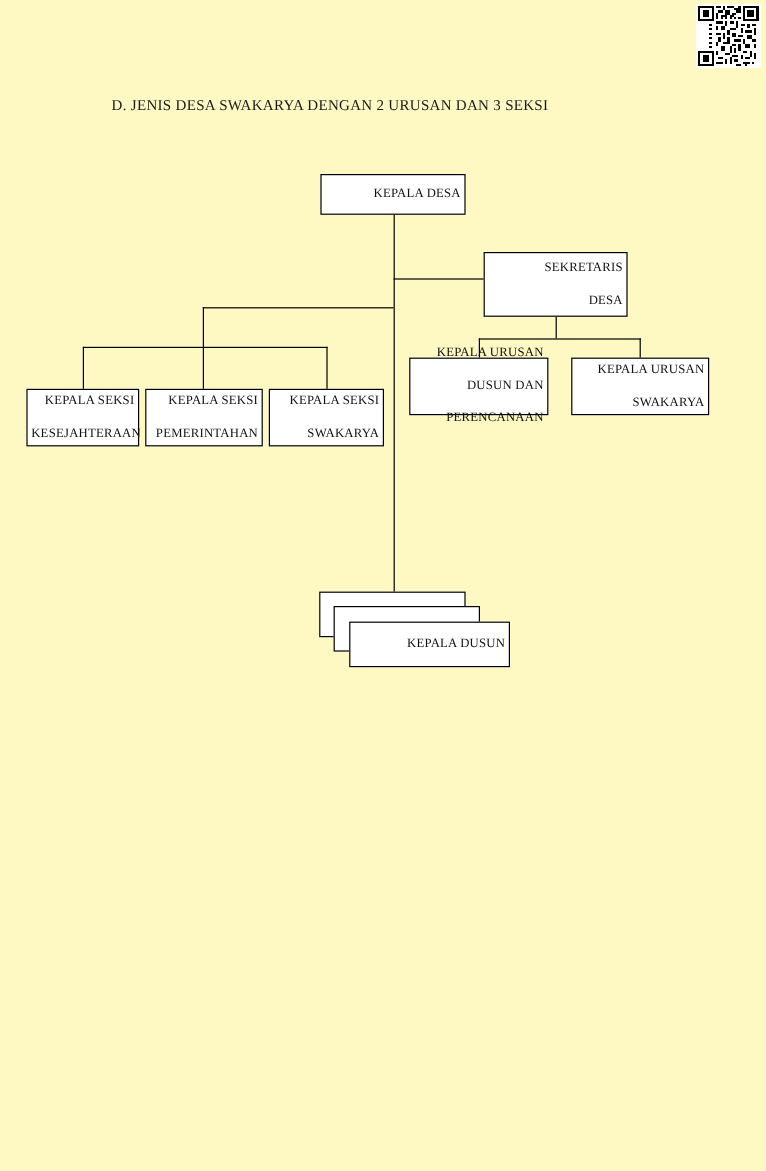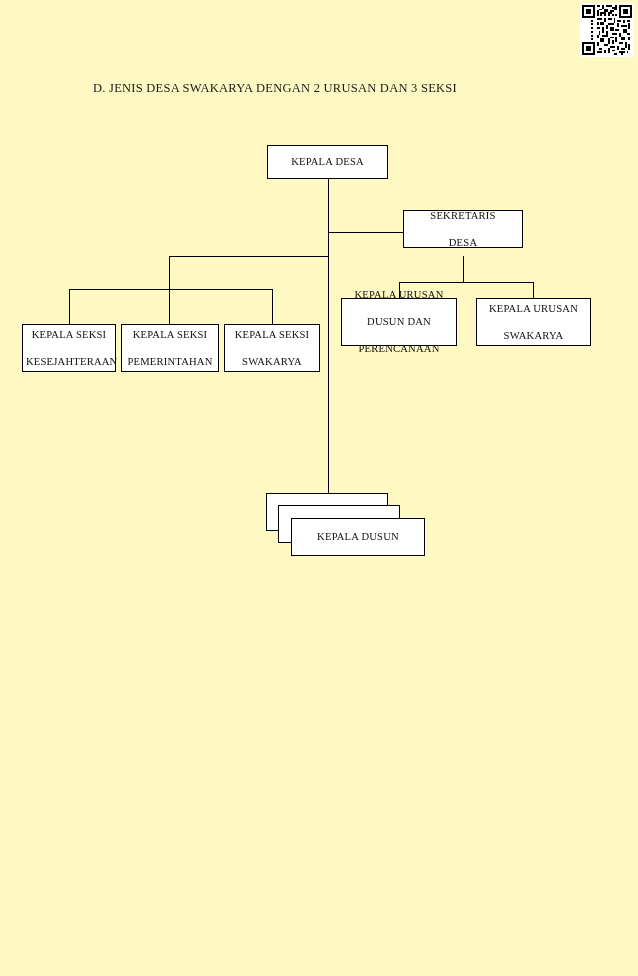--- a/index.html
+++ b/index.html
@@ -49,21 +49,21 @@
     display: flex;
     align-items: center;
     justify-content: center;
     text-align: center;
     font-size: 10.6px;
     line-height: 13.4px;
     letter-spacing: 0.2px;
     color: #111111;
     padding: 1px 3px;
   }
-  .node span { display: block; width: 100%; }
+  .node span { display: block; width: 100%; text-align: right; }
 
   
   .ln {
     position: absolute;
     background: #000000;
   }
   .ln-v { width: 1.3px; }
   .ln-h { height: 1.3px; }
 
   
@@ -197,21 +197,21 @@
 
   <div class="ln ln-v" style="left:462.5px; top:256px; height:26px;"></div>
   <div class="ln ln-h" style="left:399px; top:281.5px; width:135px;"></div>
   <div class="ln ln-v" style="left:399px; top:281.5px; height:17px;"></div>
   <div class="ln ln-v" style="left:533px; top:281.5px; height:17px;"></div>
 
   <div class="node" style="left:267px; top:145px; width:121px; height:34px;">
     <span>KEPALA DESA</span>
   </div>
 
-  <div class="node" style="left:403px; top:210px; width:120px; height:38px;">
+  <div class="node" style="left:403px; top:210px; width:120px; height:54px;">
     <span>
       <span>SEKRETARIS</span><br>
       <span>DESA</span>
     </span>
   </div>
 
   <div class="node" style="left:341px; top:298px; width:116px; height:48px;">
     <span>
       <span>KEPALA URUSAN</span><br>
       <span>DUSUN DAN</span><br>

